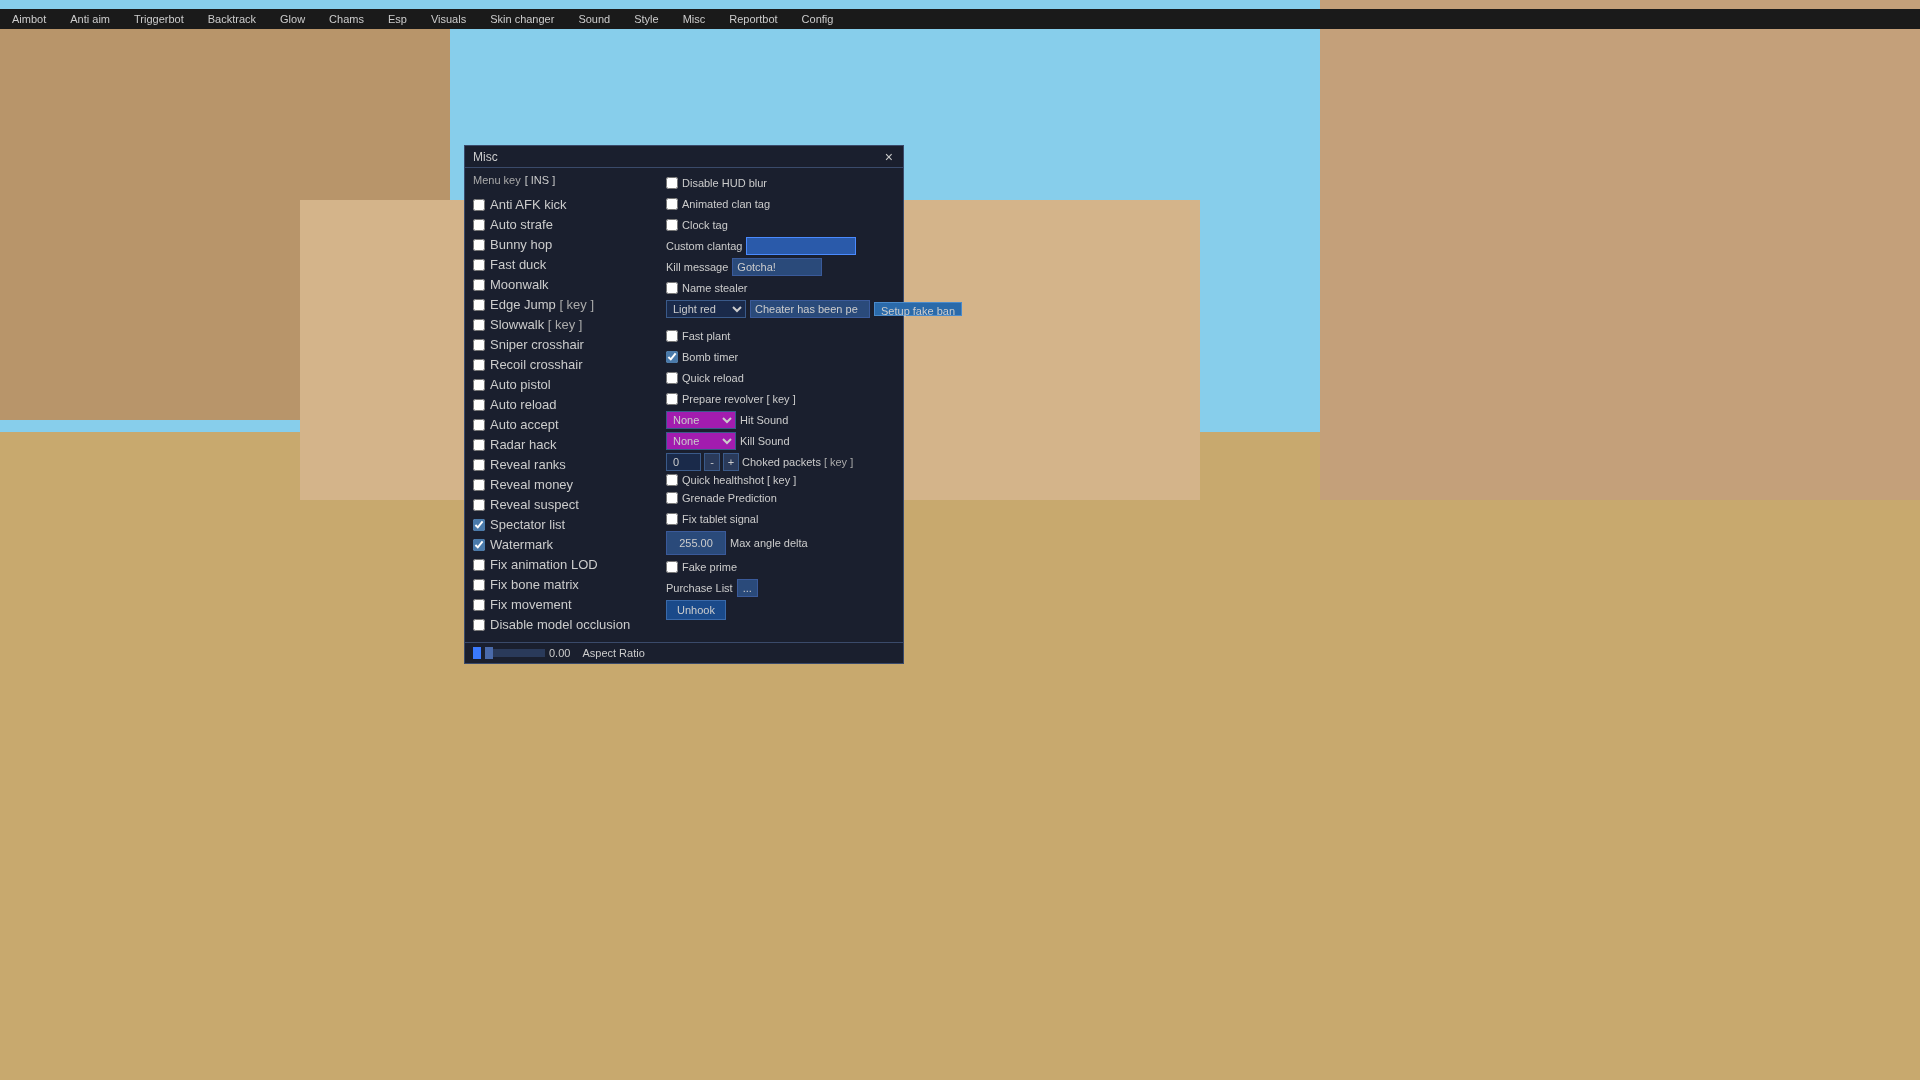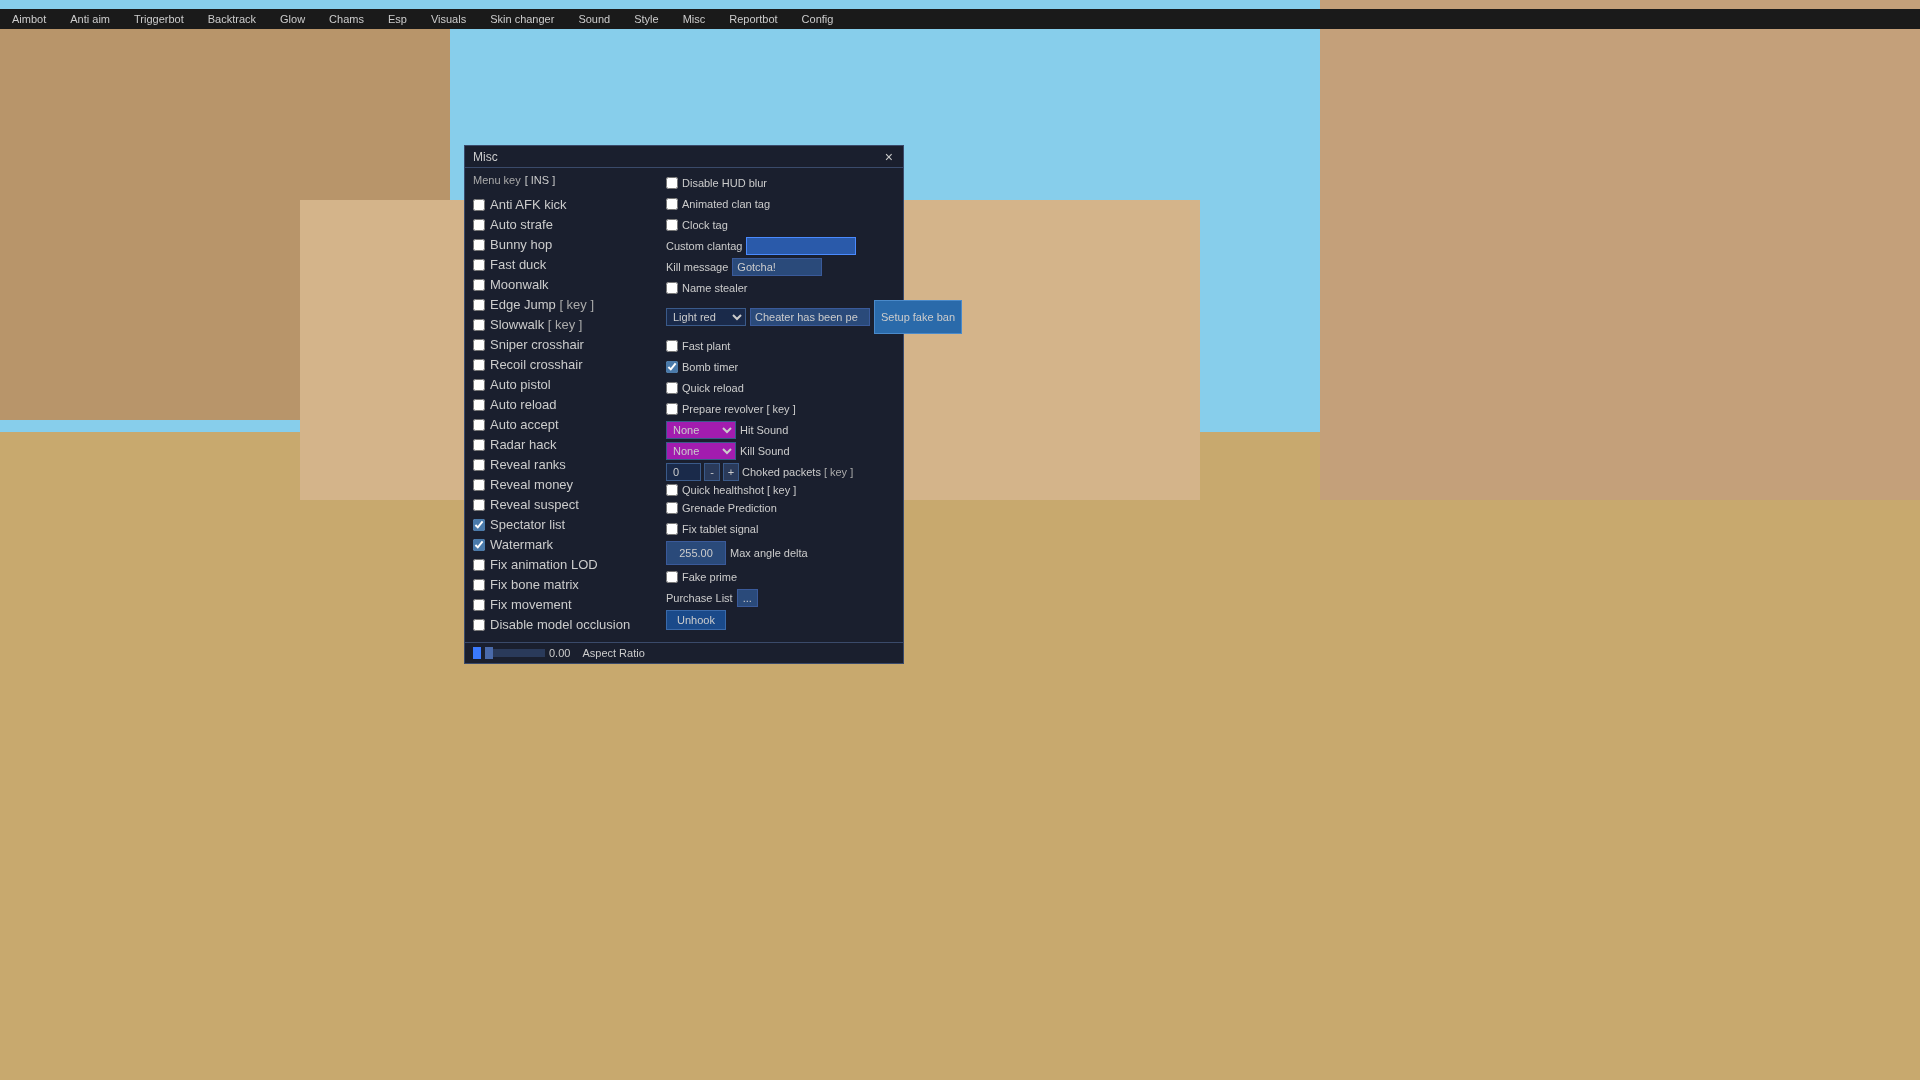--- a/index.html
+++ b/index.html
@@ -198,21 +198,21 @@
 
     .text-input-wide {
       width: 110px;
     }
 
     
     .color-row {
       display: flex;
       align-items: center;
       gap: 4px;
-      margin-bottom: 3px;
+      margin-bottom: 9px;
     }
 
     .color-dropdown {
       background: #1a2a4a;
       border: 1px solid #3a5a8a;
       color: #cccccc;
       font-size: 11px;
       padding: 1px 2px;
       height: 18px;
       width: 80px;
@@ -228,21 +228,21 @@
       width: 120px;
     }
 
     .setup-fake-ban-btn {
       background: #2a6aaa;
       border: 1px solid #4a8aca;
       color: #cccccc;
       font-size: 11px;
       padding: 2px 6px;
       cursor: pointer;
-      height: 34px;
+      height: 14px;
       white-space: nowrap;
     }
 
     
     .sound-row {
       display: flex;
       align-items: center;
       gap: 4px;
       margin-bottom: 3px;
     }

